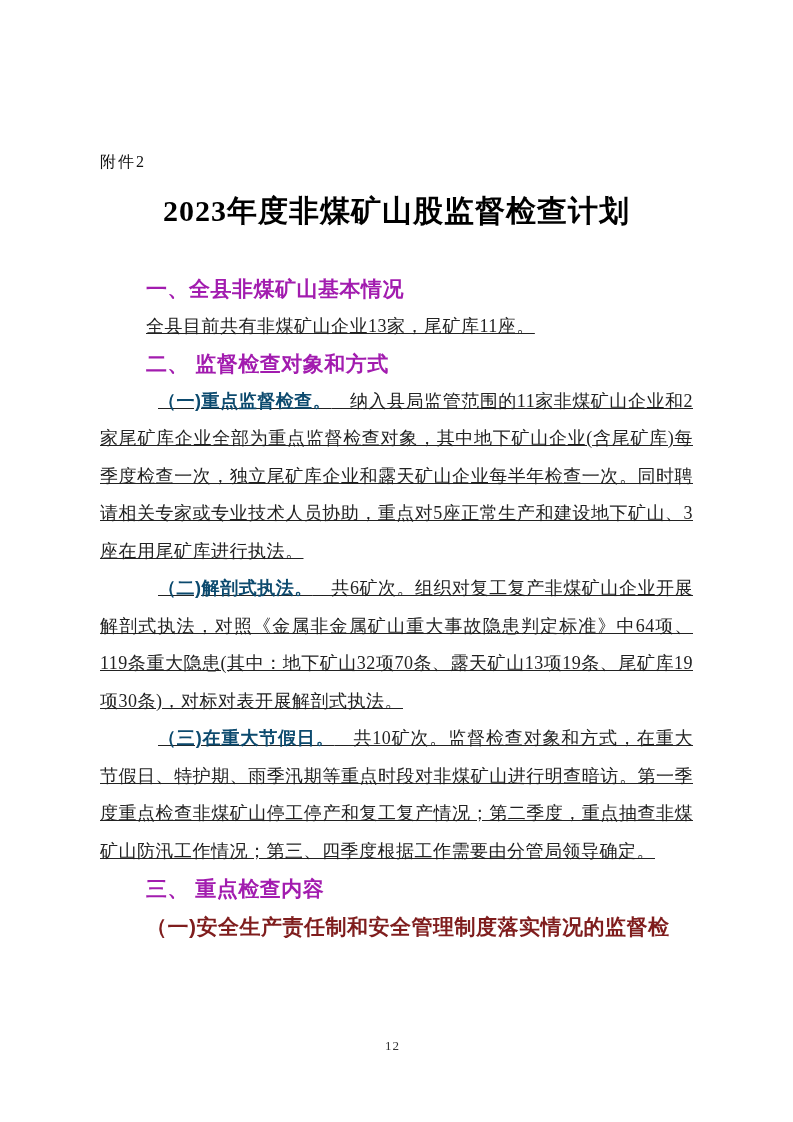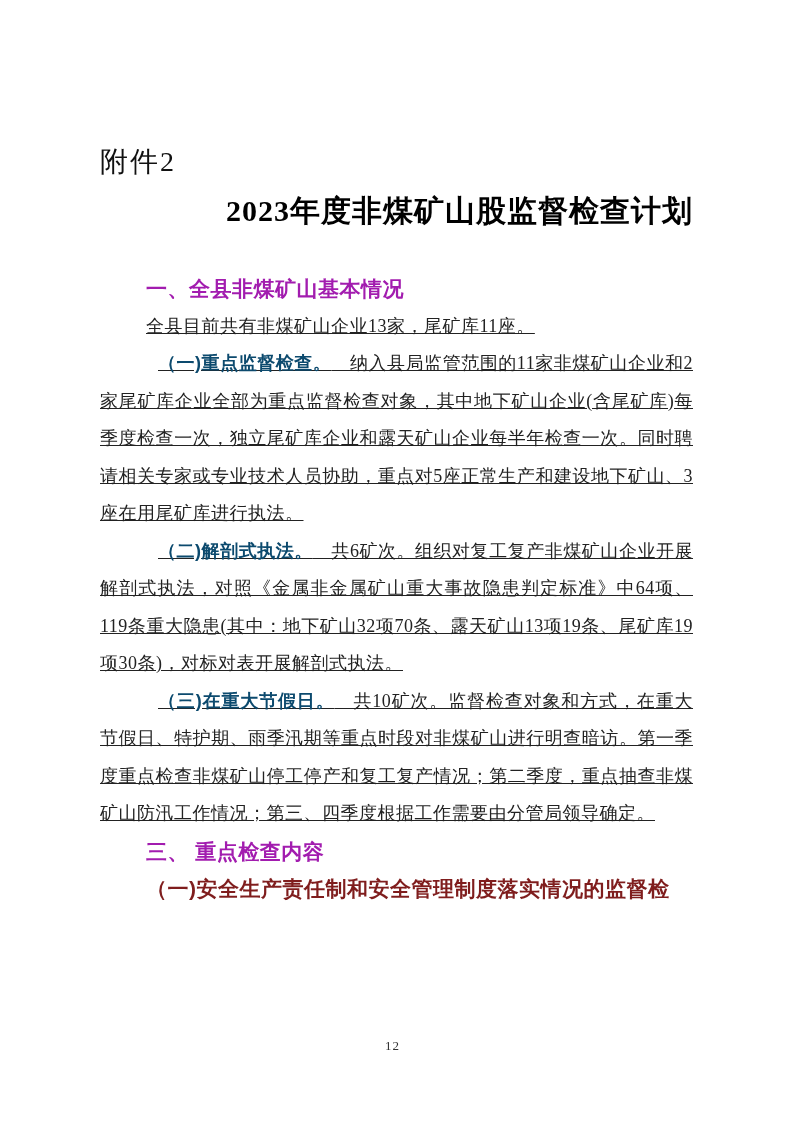--- a/index.html
+++ b/index.html
@@ -8,30 +8,30 @@
     width: 793px;
     height: 1122px;
     background: #ffffff;
     box-sizing: border-box;
     padding: 148px 100px 0 100px;
     color: #1c1c1c;
     font-family: "Liberation Serif", "DejaVu Serif", serif;
     overflow: hidden;
   }
   .attachment-label {
-    font-size: 28px;
+    font-size: 16px;
     line-height: 28px;
     letter-spacing: 2px;
     color: #111;
   }
   .doc-title {
     font-size: 30px;
     line-height: 38px;
     font-weight: 700;
-    text-align: right;
+    text-align: center;
     margin: 16px 0 40px 0;
     color: #000;
     letter-spacing: 1px;
     font-family: "Liberation Serif", "DejaVu Serif", serif;
   }
   .section-heading {
     font-size: 21px;
     line-height: 37.5px;
     margin: 0;
     font-weight: 700;
@@ -83,20 +83,21 @@
 <div class="page">
 
   <div class="attachment-label">附件2</div>
 
   <h1 class="doc-title">2023年度非煤矿山股监督检查计划</h1>
 
   <h2 class="section-heading">一、全县非煤矿山基本情况</h2>
 
   <p class="body-para"><span>全县目前共有非煤矿山企业13家，尾矿库11座。</span></p>
 
+  <h2 class="section-heading">二、 监督检查对象和方式</h2>
 
   <p class="body-para"><span class="lead">（一)重点监督检查。</span><span>　纳入县局监管范围的11家非煤矿山企业和2家尾矿库企业全部为重点监督检查对象，其中地下矿山企业(含尾矿库)每季度检查一次，独立尾矿库企业和露天矿山企业每半年检查一次。同时聘请相关专家或专业技术人员协助，重点对5座正常生产和建设地下矿山、3座在用尾矿库进行执法。</span></p>
 
   <p class="body-para"><span class="lead">（二)解剖式执法。</span><span>　共6矿次。组织对复工复产非煤矿山企业开展解剖式执法，对照《金属非金属矿山重大事故隐患判定标准》中64项、119条重大隐患(其中：地下矿山32项70条、露天矿山13项19条、尾矿库19项30条)，对标对表开展解剖式执法。</span></p>
 
   <p class="body-para"><span class="lead">（三)在重大节假日。</span><span>　共10矿次。监督检查对象和方式，在重大节假日、特护期、雨季汛期等重点时段对非煤矿山进行明查暗访。第一季度重点检查非煤矿山停工停产和复工复产情况；第二季度，重点抽查非煤矿山防汛工作情况；第三、四季度根据工作需要由分管局领导确定。</span></p>
 
   <h2 class="section-heading">三、 重点检查内容</h2>
 
   <p class="bold-para"><span>（一)安全生产责任制和安全管理制度落实情况的监督检</span></p>

